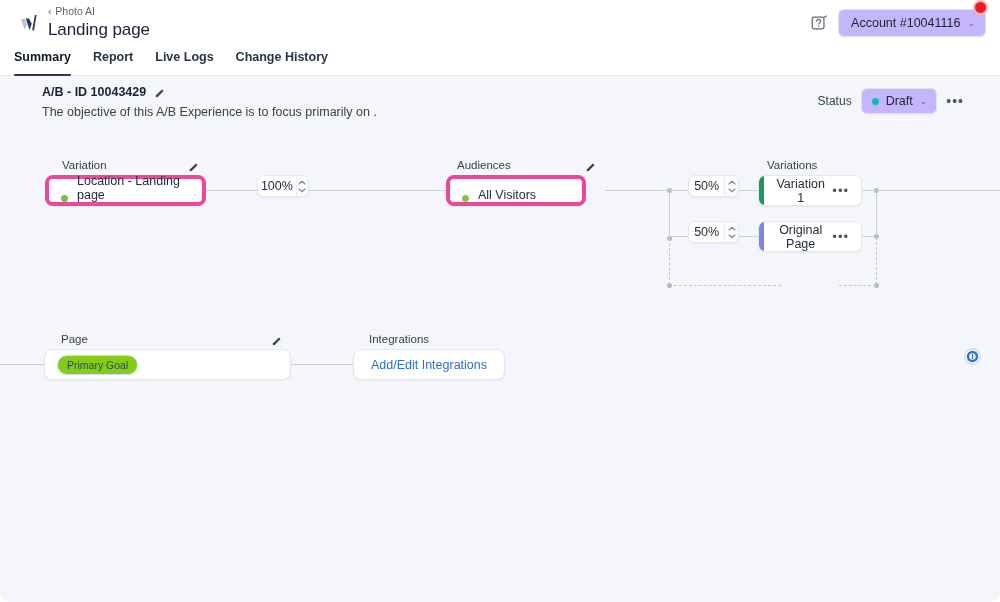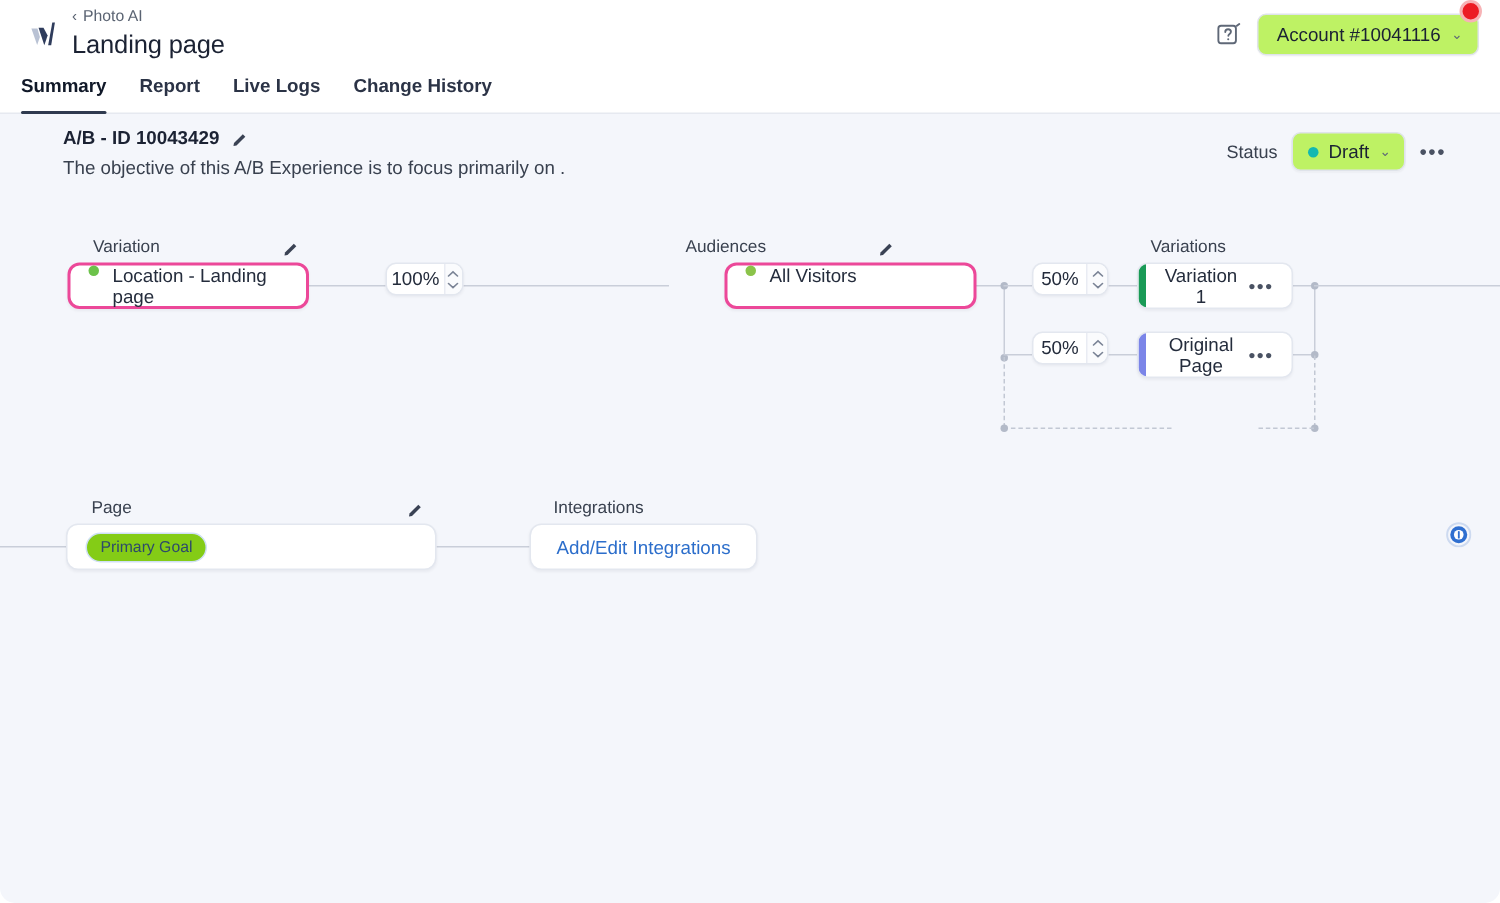--- a/index.html
+++ b/index.html
@@ -32,21 +32,21 @@
   }
 
   .topbar-right {
     position: absolute; right: 14px; top: 9px;
     display: flex; align-items: center; gap: 10px;
   }
   .help-icon { width: 18px; height: 18px; color: #5f6877; display: block; }
   .account-btn {
     display: flex; align-items: center; gap: 7px;
     border: 1px solid #dfe3ea; border-radius: 6px;
-    background: #bef264; padding: 6px 10px 6px 12px;
+    background: #c4b5fd; padding: 6px 10px 6px 12px;
     font-size: 12.5px; color: #1b2233; cursor: pointer;
     box-shadow: 0 1px 1px rgba(16,24,40,.03);
   }
   .account-btn .caret { font-size: 9px; color: #5f6877; }
   .rec-dot {
     position: absolute; right: -2px; top: -9px;
     width: 15px; height: 15px; border-radius: 50%;
     background: #ec1c24; border: 2px solid #f7b3b6;
   }
 
@@ -90,43 +90,43 @@
 
   .pencil { width: 11px; height: 11px; color: #3a4254; display: block; cursor: pointer; }
 
   .status-area {
     position: absolute; right: 36px; top: 104px;
     display: flex; align-items: center; gap: 9px;
   }
   .status-label { font-size: 12px; color: #39414f; }
   .status-pill {
     display: flex; align-items: center; gap: 7px;
-    background: #bef264; border: 1px solid #dfe3ea; border-radius: 6px;
+    background: #c4b5fd; border: 1px solid #dfe3ea; border-radius: 6px;
     padding: 5px 9px 5px 10px; font-size: 12.5px; color: #1b2233; cursor: pointer;
     box-shadow: 0 1px 1px rgba(16,24,40,.03);
   }
   .status-dot { width: 7px; height: 7px; border-radius: 50%; background: #14b8b0; }
   .status-pill .caret { font-size: 9px; color: #5f6877; }
   .kebab {
     font-size: 14px; color: #4a5263; letter-spacing: 1px; cursor: pointer;
     line-height: 10px; user-select: none;
   }
 
   
   .sec-label {
     position: absolute; font-size: 11.5px; color: #39414f; line-height: 14px;
   }
   .sec-pencil { position: absolute; }
 
   
   .card {
     position: absolute; background: #ffffff;
-    border: 2px solid #ec4899; border-radius: 8px;
-    box-shadow: 0 1px 2px rgba(16,24,40,.05);
-    display: flex; align-items: flex-start;
+    border: 4px solid #ec4899; border-radius: 8px;
+    box-shadow: 0 1px 2px rgba(16,24,40,.05);
+    display: flex; align-items: flex-end;
     font-size: 12.5px; color: #242c3c;
   }
   .node-card { padding: 0 12px; height: 31px; }
   .node-dot { width: 7px; height: 7px; border-radius: 50%; margin-right: 9px; flex: 0 0 auto; }
 
   
   .stepper {
     position: absolute; height: 22px; background: #fff;
     border: 1px solid #e3e7ef; border-radius: 7px;
     display: flex; align-items: stretch; overflow: hidden;
@@ -323,21 +323,21 @@
         </svg>
     </span>
   </div>
 
   <div class="sec-label" style="left:457px; top:82px;">Audiences</div>
   <span class="pencil sec-pencil" style="left:585px; top:83px;">
     <svg viewBox="0 0 12 12" fill="none" stroke="currentColor" stroke-width="1.3" stroke-linecap="round">
       <path d="M8.6 1.6 L10.4 3.4 L4 9.8 L1.8 10.2 L2.2 8 Z" fill="currentColor" stroke="none"></path>
     </svg>
   </span>
-  <div class="card node-card" style="left:446px; top:99px; width:168px;margin-left:37px;">
+  <div class="card node-card" style="left:446px; top:99px; width:140px;">
     <span class="node-dot" style="background:#8bc34a;"></span>
     <span>All Visitors</span>
   </div>
 
   <div class="sec-label" style="left:767px; top:82px;">Variations</div>
 
   <div class="stepper" style="left:688px; top:99px; width:51px;">
     <span class="val">50%</span>
     <span class="arrows">
       <svg viewBox="0 0 8 5" fill="none" stroke="currentColor" stroke-width="1.1" stroke-linecap="round">

